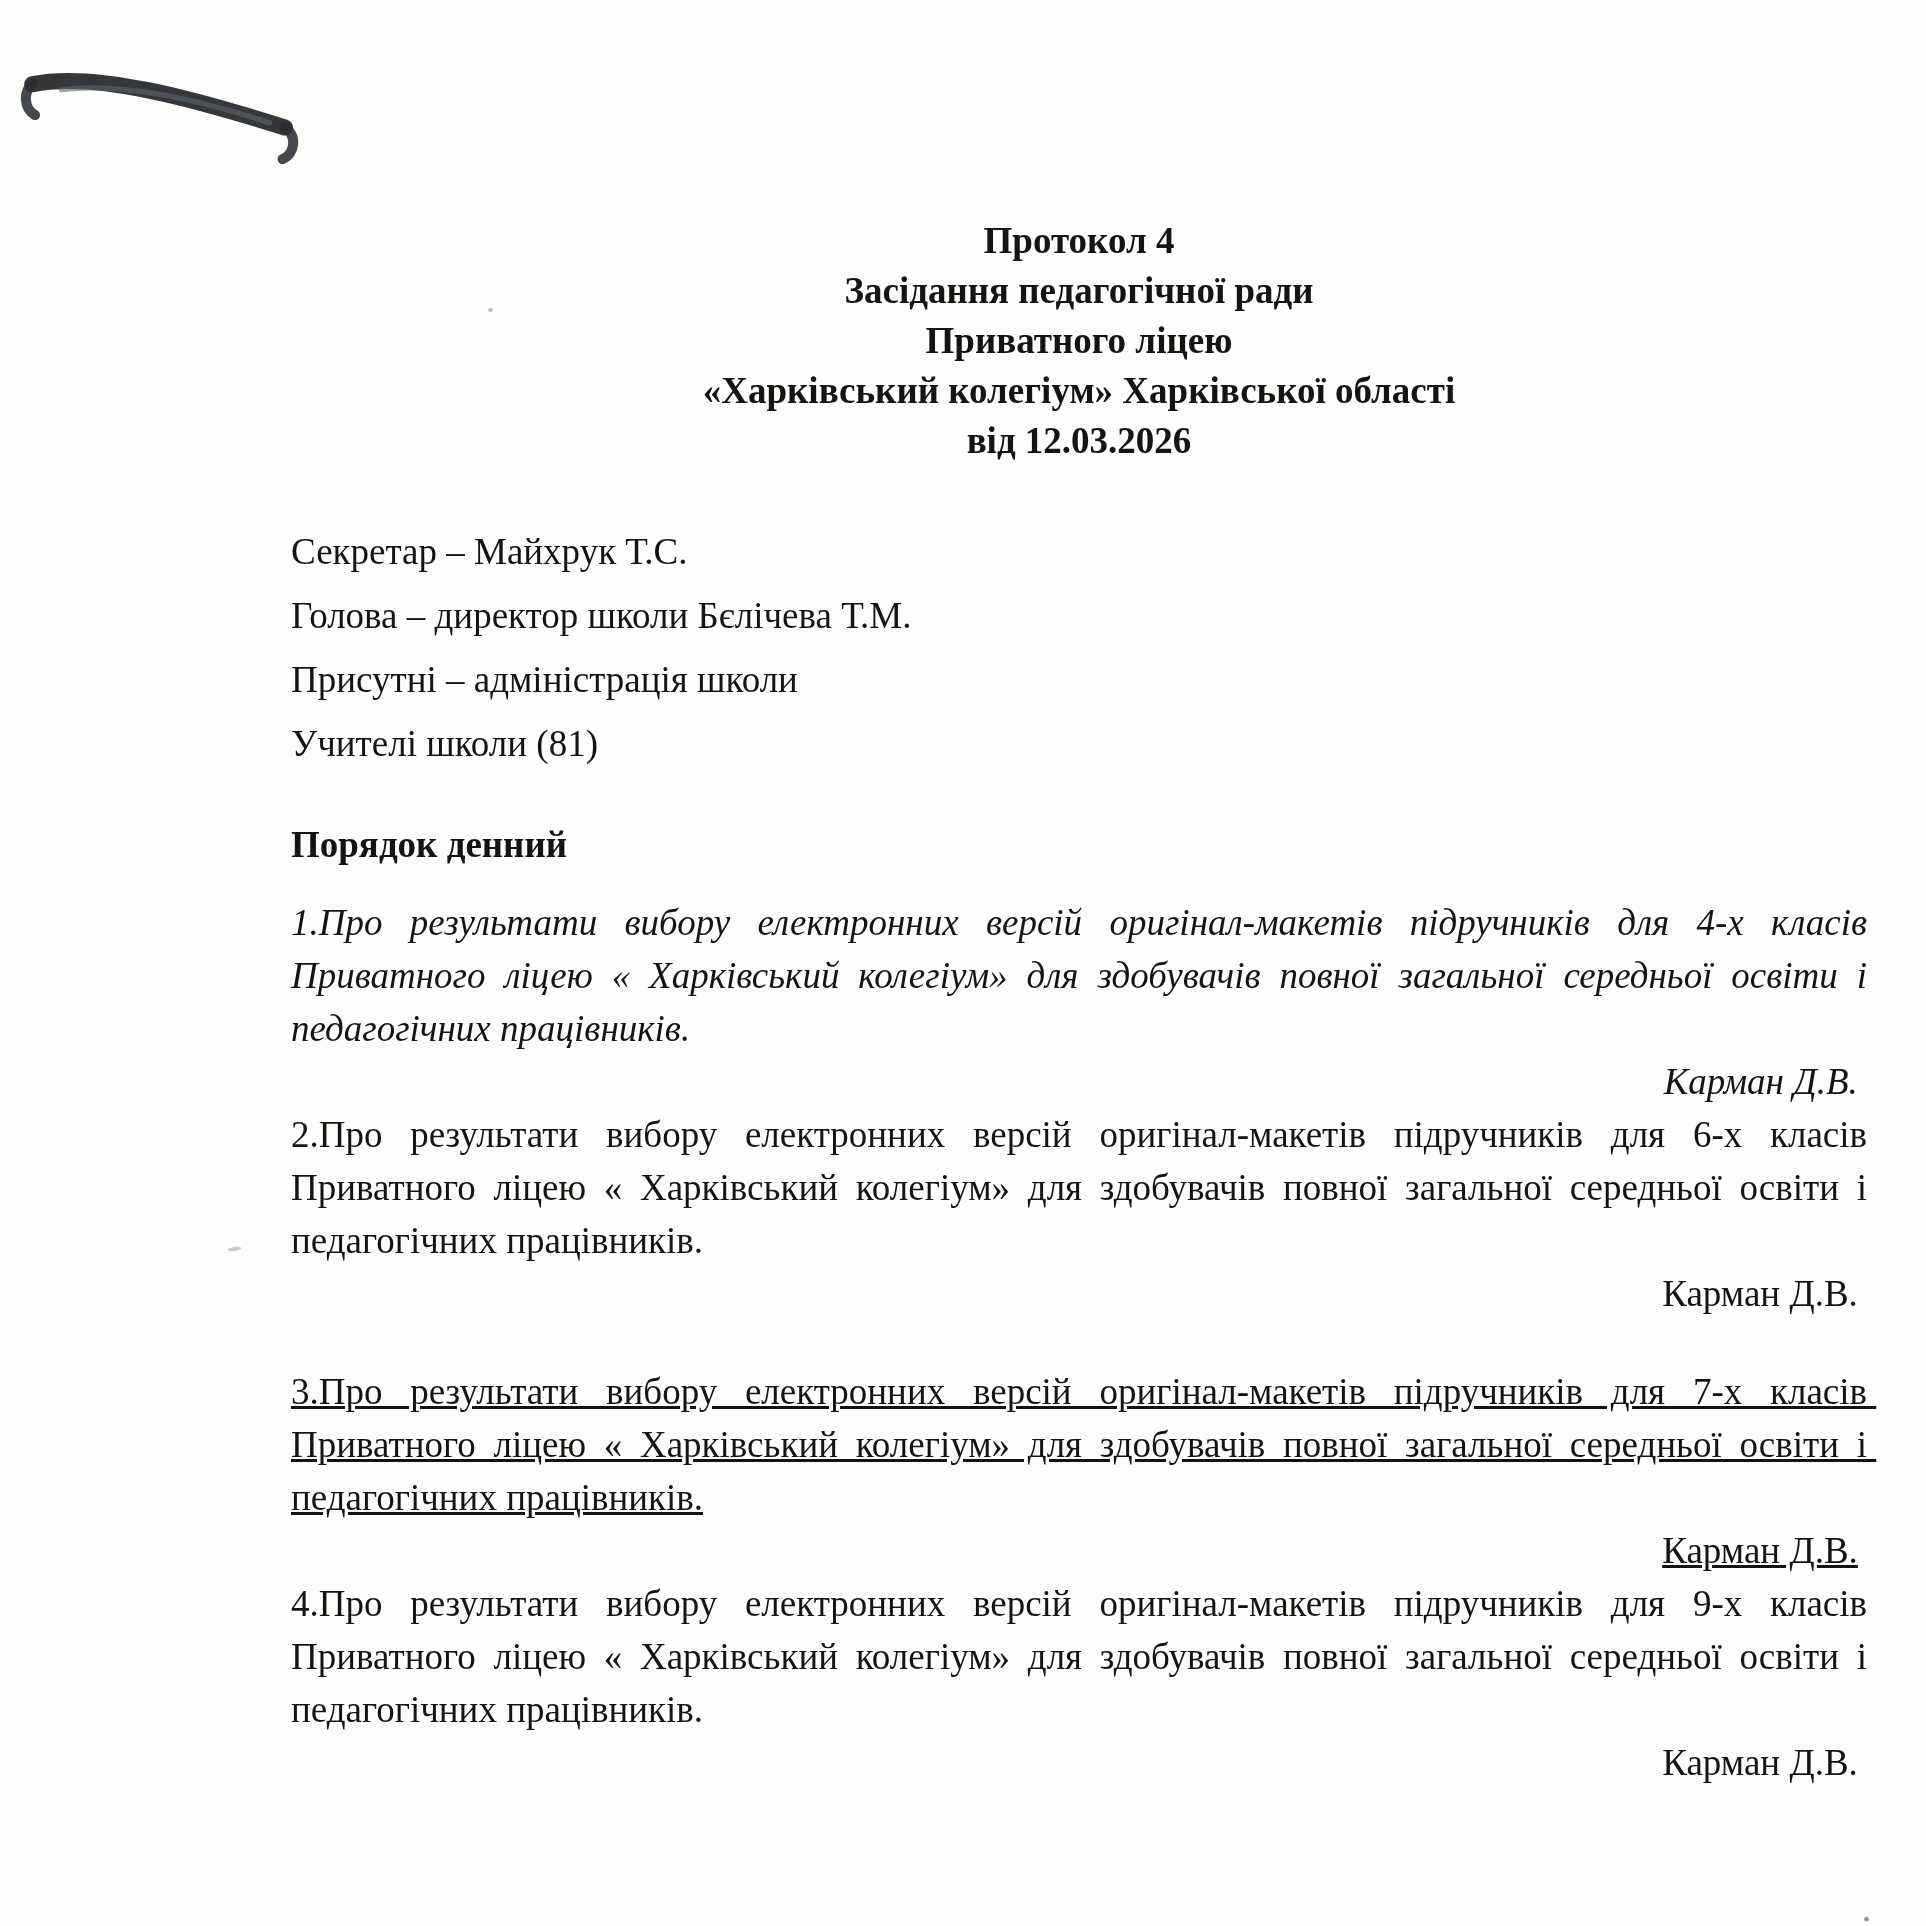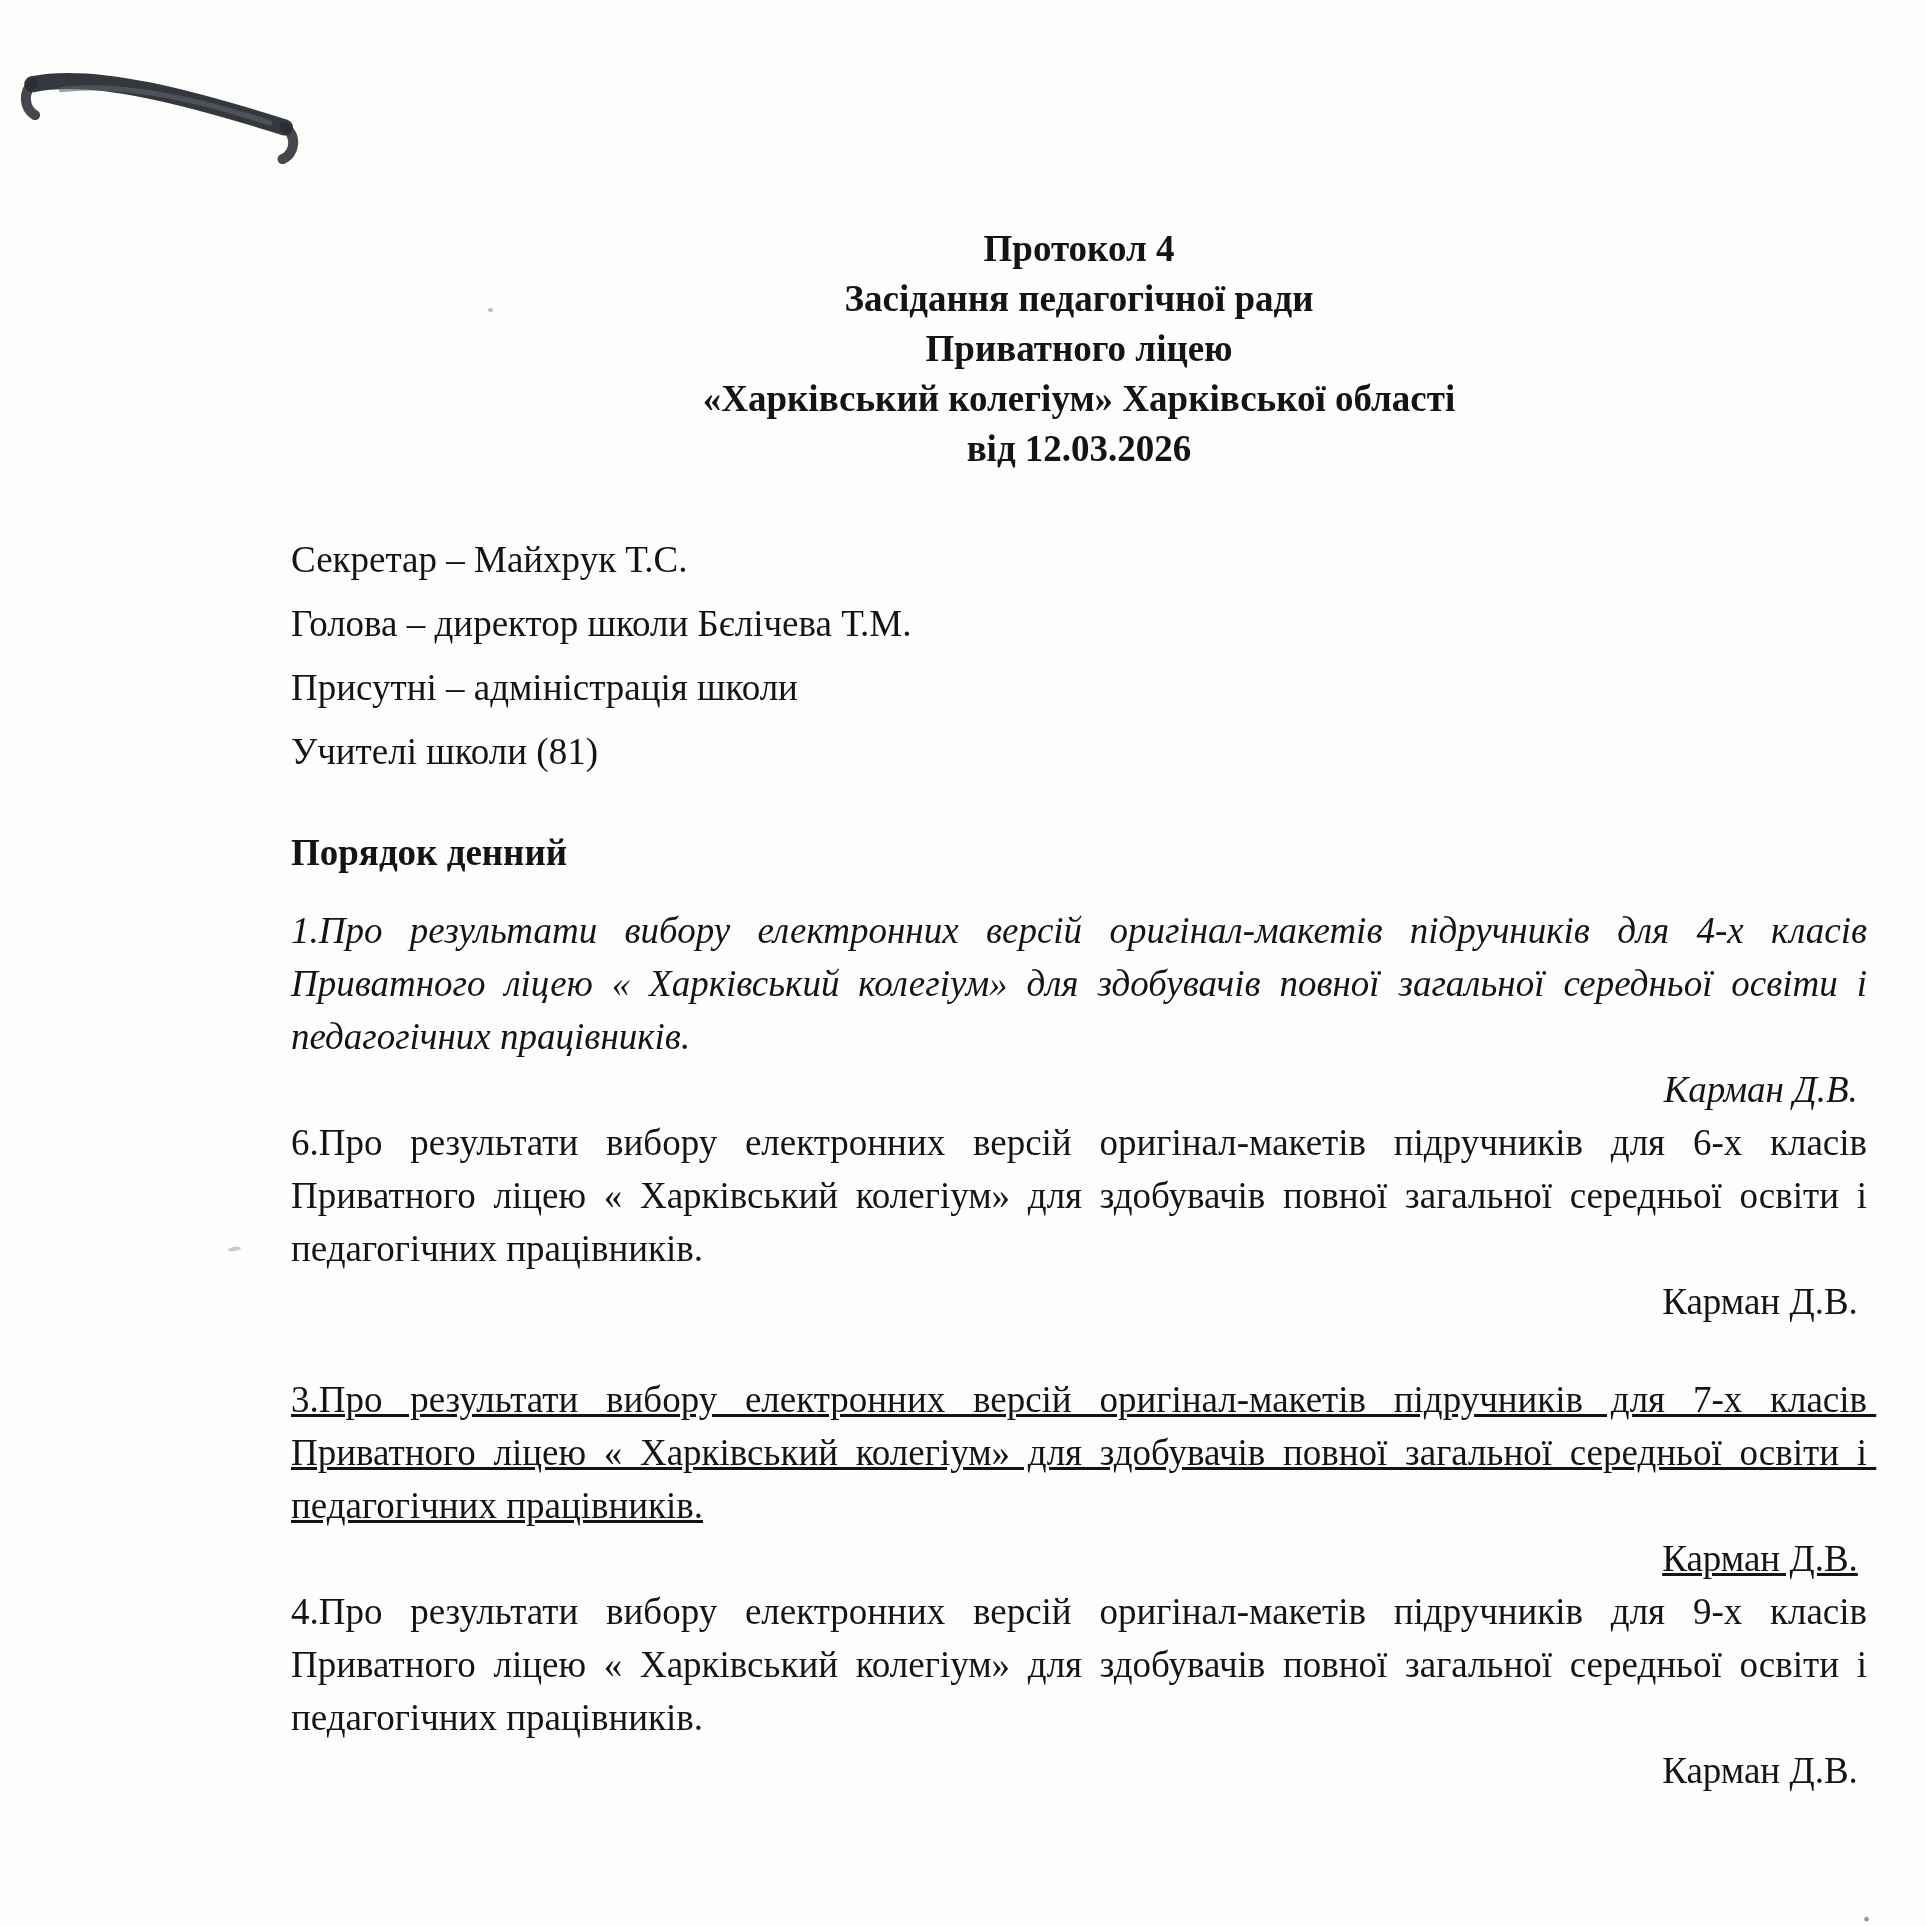--- a/index.html
+++ b/index.html
@@ -12,21 +12,21 @@
     width: 1990px;
     height: 2815px;
     background: #fdfdfb;
     font-family: "Liberation Serif", "DejaVu Serif", serif;
     color: #151413;
     overflow: hidden;
   }
   .content {
     position: absolute;
     left: 291px;
-    top: 8px;
+    top: 0;
     width: 1576px;
   }
   .title-block {
     margin-top: 216px;
     text-align: center;
     font-weight: bold;
     font-size: 37px;
     line-height: 50px;
   }
   .header-block {
@@ -125,21 +125,21 @@
     </div>
 
     <div class="agenda-heading">Порядок денний</div>
 
     <div class="agenda-item first">
       <div class="item-text">1.Про результати вибору електронних версій оригінал-макетів підручників для 4-х класів  Приватного ліцею « Харківський колегіум» для здобувачів повної загальної середньої освіти і педагогічних працівників.</div>
       <div class="signee">Карман Д.В.</div>
     </div>
 
     <div class="agenda-item">
-      <div class="item-text">6.Про результати вибору електронних версій оригінал-макетів підручників для 6-х класів  Приватного ліцею « Харківський колегіум» для здобувачів повної загальної середньої освіти і педагогічних працівників.</div>
+      <div class="item-text">2.Про результати вибору електронних версій оригінал-макетів підручників для 6-х класів  Приватного ліцею « Харківський колегіум» для здобувачів повної загальної середньої освіти і педагогічних працівників.</div>
       <div class="signee">Карман Д.В.</div>
     </div>
 
     <div class="agenda-item gap-before">
       <div class="item-text">3.Про результати вибору електронних версій оригінал-макетів підручників для 7-х класів Приватного ліцею « Харківський колегіум» для здобувачів повної загальної середньої освіти і педагогічних працівників.</div>
       <div class="signee">Карман Д.В.</div>
     </div>
 
     <div class="agenda-item">
       <div class="item-text">4.Про результати вибору електронних версій оригінал-макетів підручників для 9-х класів Приватного ліцею « Харківський колегіум» для здобувачів повної загальної середньої освіти і педагогічних працівників.</div>

